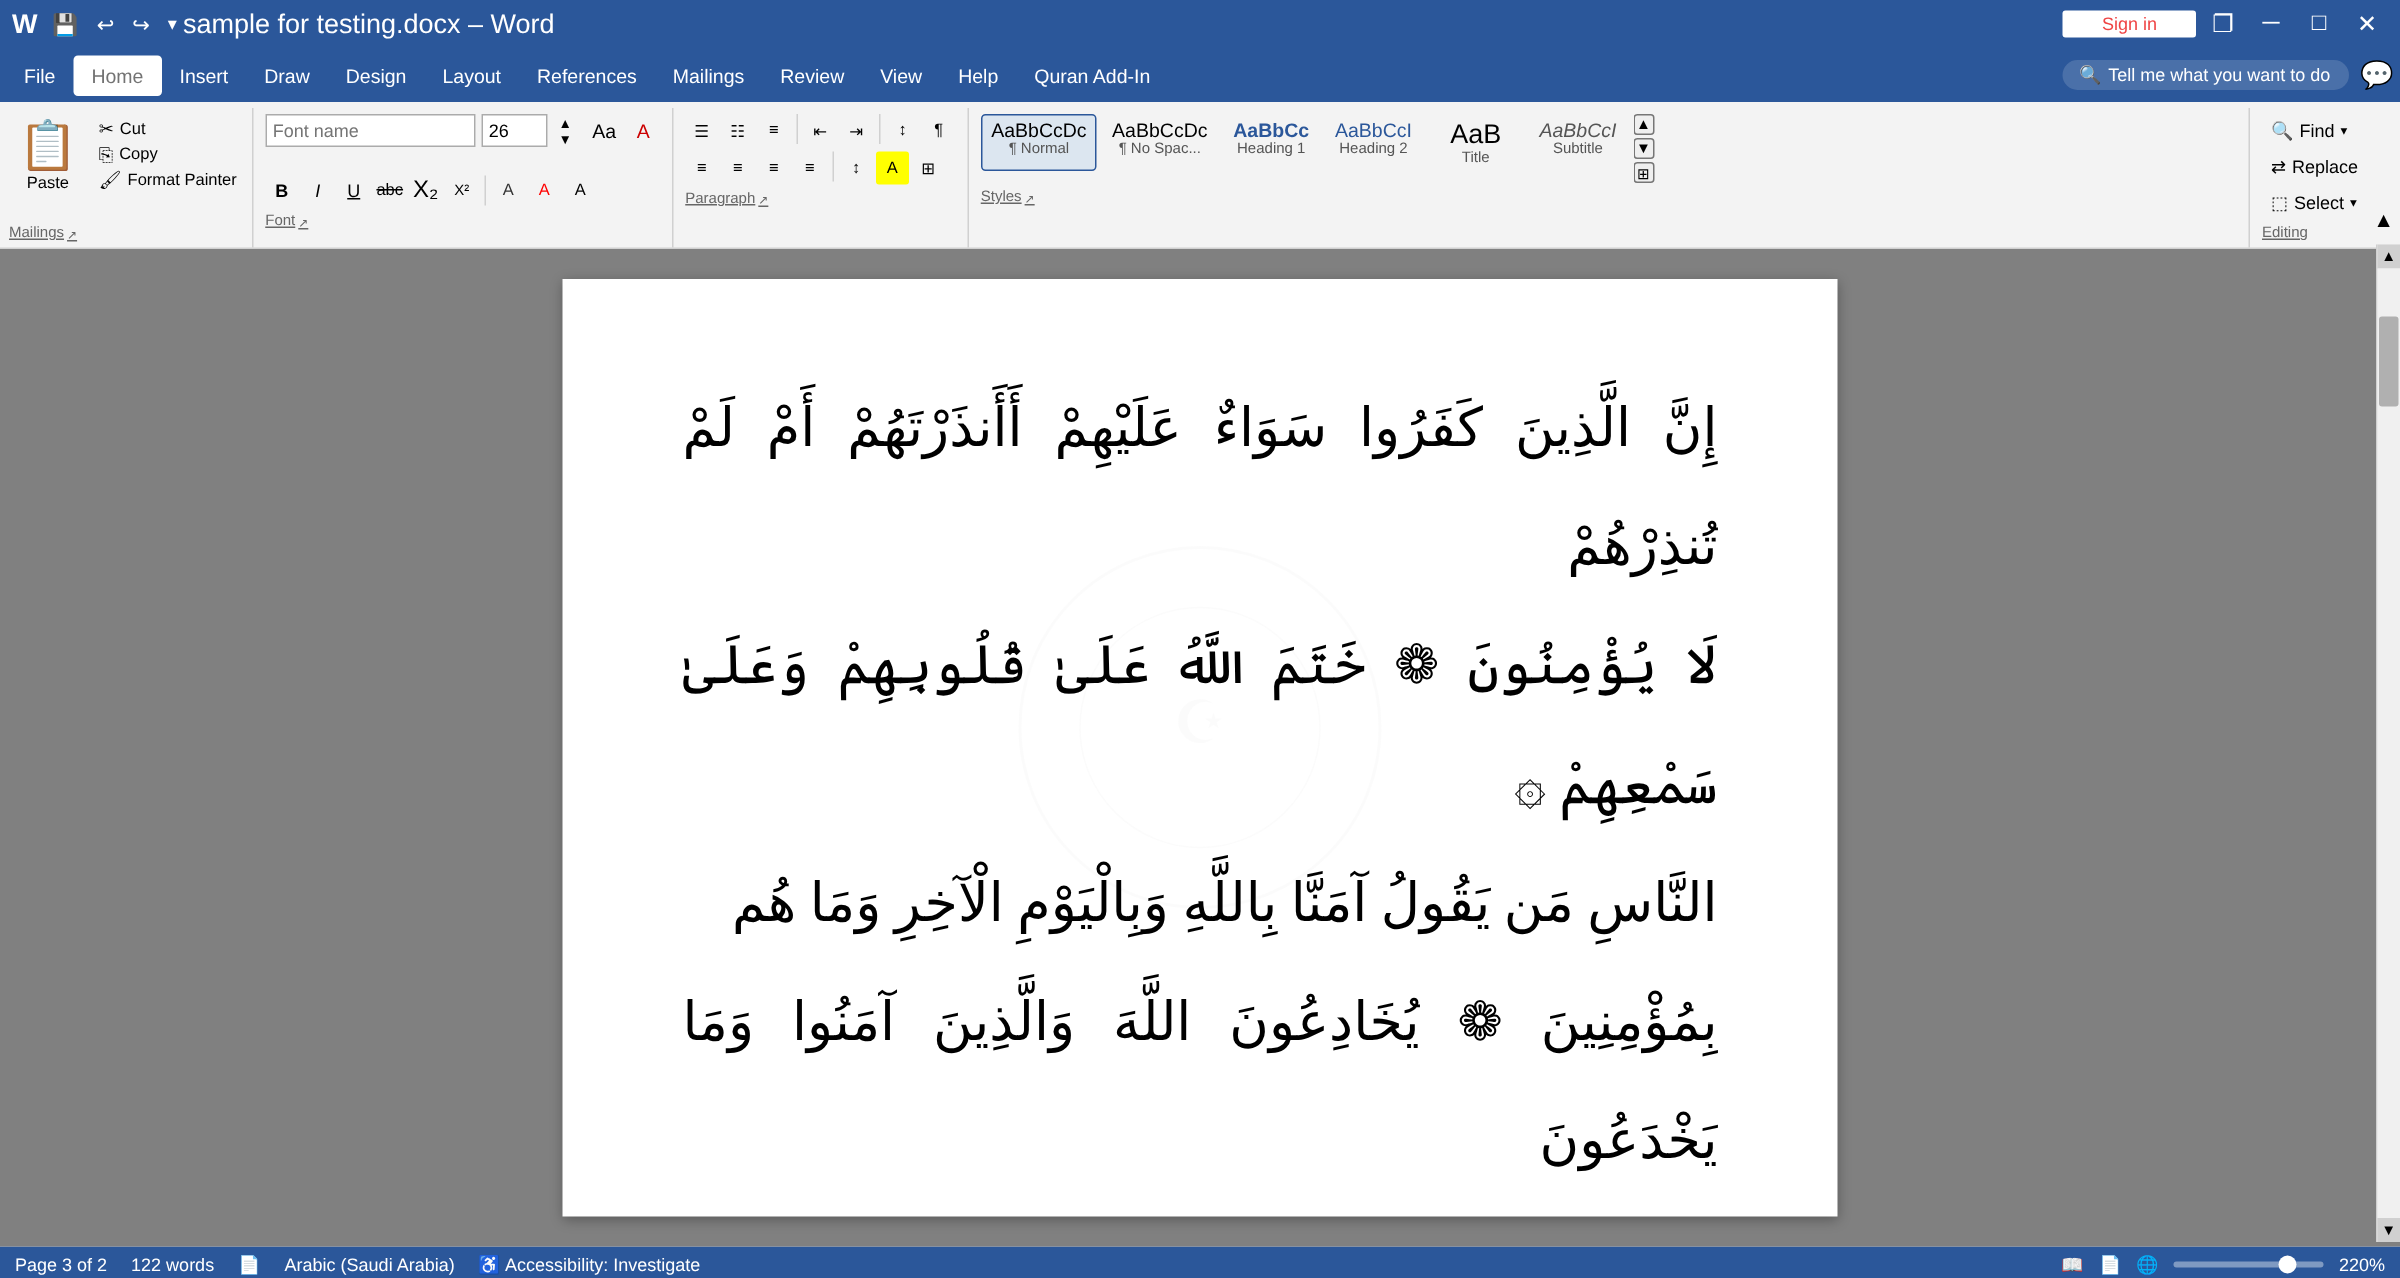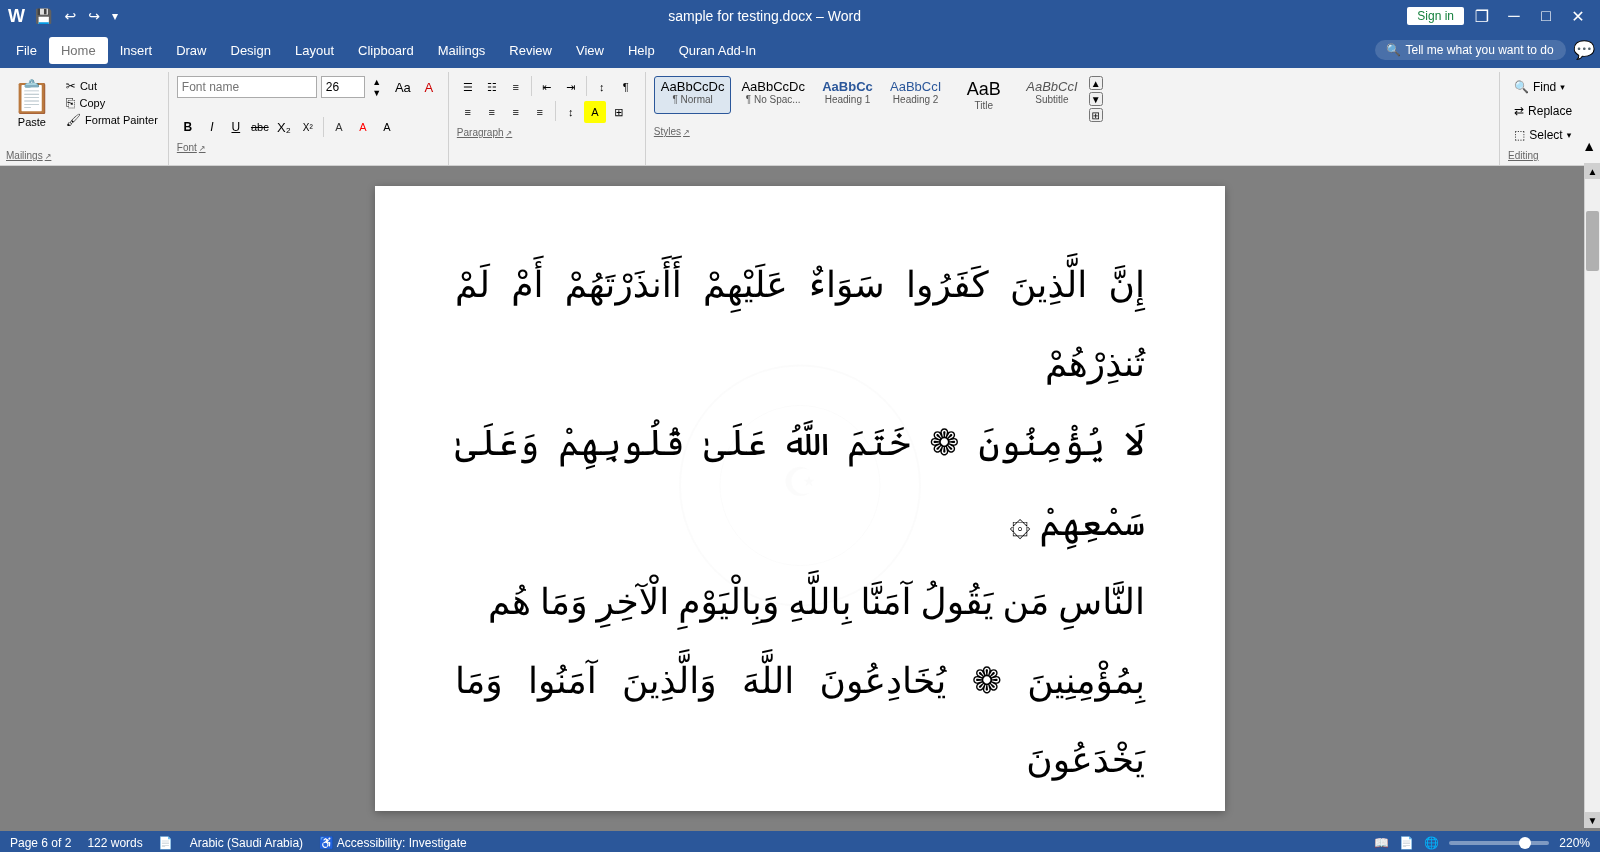--- a/index.html
+++ b/index.html
@@ -9,28 +9,28 @@
     .title-bar {
       background: #2b579a;
       height: 32px;
       display: flex;
       align-items: center;
       justify-content: space-between;
       padding: 0 8px;
       color: white;
     }
     .title-bar-left { display: flex; align-items: center; gap: 6px; }
-    .title-bar-center { font-size: 14px; color: white; flex: 1; text-align: center; }
+    .title-bar-center { font-size: 18px; color: white; flex: 1; text-align: left; }
     .title-bar-right { display: flex; align-items: center; gap: 4px; }
     .title-btn {
       background: none; border: none; color: white; font-size: 16px;
       width: 28px; height: 28px; cursor: pointer; display: flex; align-items: center; justify-content: center;
     }
     .sign-in-btn {
-      background: white; color: #15803d; border: none; padding: 2px 10px;
+      background: white; color: #ef4444; border: none; padding: 2px 26px;
       font-size: 12px; cursor: pointer; border-radius: 2px;
     }
     .quick-access { display: flex; gap: 4px; align-items: center; }
     .quick-access span { color: white; font-size: 14px; cursor: pointer; padding: 2px 4px; }
 
     
     .menu-bar {
       background: #2b579a;
       height: 36px;
       display: flex;
@@ -239,21 +239,21 @@
     </div>
   </div>
 
   <div class="menu-bar">
     <div class="menu-item">File</div>
     <div class="menu-item active">Home</div>
     <div class="menu-item">Insert</div>
     <div class="menu-item">Draw</div>
     <div class="menu-item">Design</div>
     <div class="menu-item">Layout</div>
-    <div class="menu-item">Clipboard</div>
+    <div class="menu-item">References</div>
     <div class="menu-item">Mailings</div>
     <div class="menu-item">Review</div>
     <div class="menu-item">View</div>
     <div class="menu-item">Help</div>
     <div class="menu-item">Quran Add-In</div>
     <div class="menu-right">
       <div class="tell-me">
         <span>🔍</span>
         <span>Tell me what you want to do</span>
       </div>
@@ -301,21 +301,21 @@
           </div>
         </div>
         <button class="font-btn" style="font-size:13px;">Aa</button>
         <button class="font-btn" style="font-size:13px;color:#c00;">A</button>
       </div>
       <div style="display:flex;gap:2px;align-items:center;">
         <button class="font-btn" style="font-weight:bold;">B</button>
         <button class="font-btn" style="font-style:italic;">I</button>
         <button class="font-btn" style="text-decoration:underline;">U</button>
         <button class="font-btn" style="text-decoration:line-through;font-size:11px;">abc</button>
-        <button class="font-btn" style="font-size:13px;">X₂</button>
+        <button class="font-btn" style="font-size:16px;">X₂</button>
         <button class="font-btn" style="font-size:10px;">X²</button>
         <div style="width:1px;height:20px;background:#d0d0d0;margin:0 2px;"></div>
         <button class="font-btn" style="font-size:11px;color:#333;">A</button>
         <button class="font-btn" style="font-size:11px;color:#ff0000;">A</button>
         <button class="font-btn" style="font-size:11px;">A</button>
       </div>
       <div class="ribbon-group-label">
         <span>Font</span>
         <span class="group-expand">↗</span>
       </div>
@@ -439,21 +439,21 @@
 
   <div class="right-scrollbar">
     <div class="scroll-up">▲</div>
     <div class="scroll-track">
       <div class="scroll-handle"></div>
     </div>
     <div class="scroll-down">▼</div>
   </div>
 
   <div class="status-bar">
-    <span>Page 6 of 2</span>
+    <span>Page 3 of 2</span>
     <span>122 words</span>
     <span>📄</span>
     <span>Arabic (Saudi Arabia)</span>
     <span>
       <span>♿</span>
       <span>Accessibility: Investigate</span>
     </span>
     <div class="status-bar-right">
       <span style="cursor:pointer;">📖</span>
       <span style="cursor:pointer;">📄</span>

